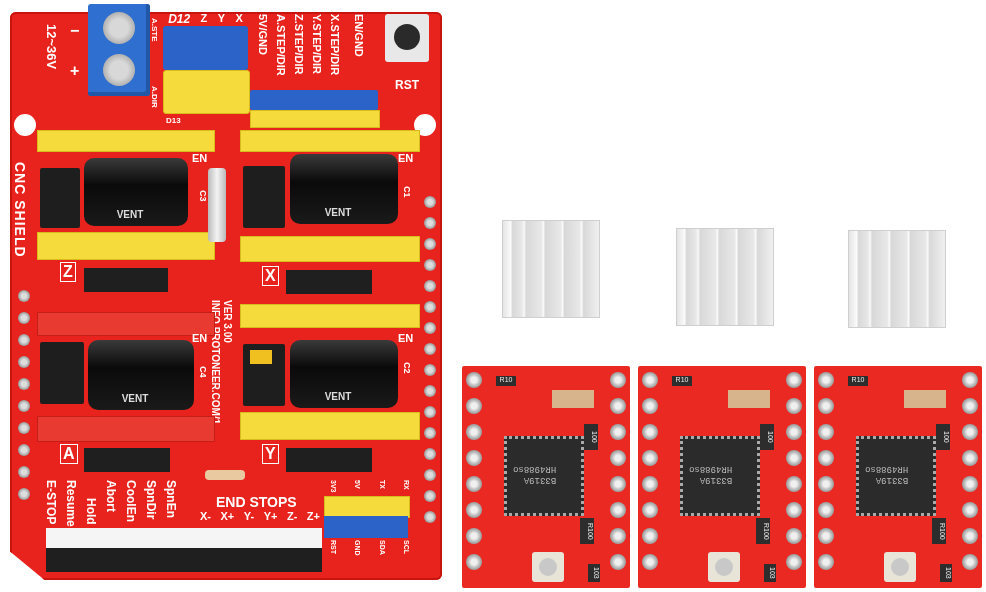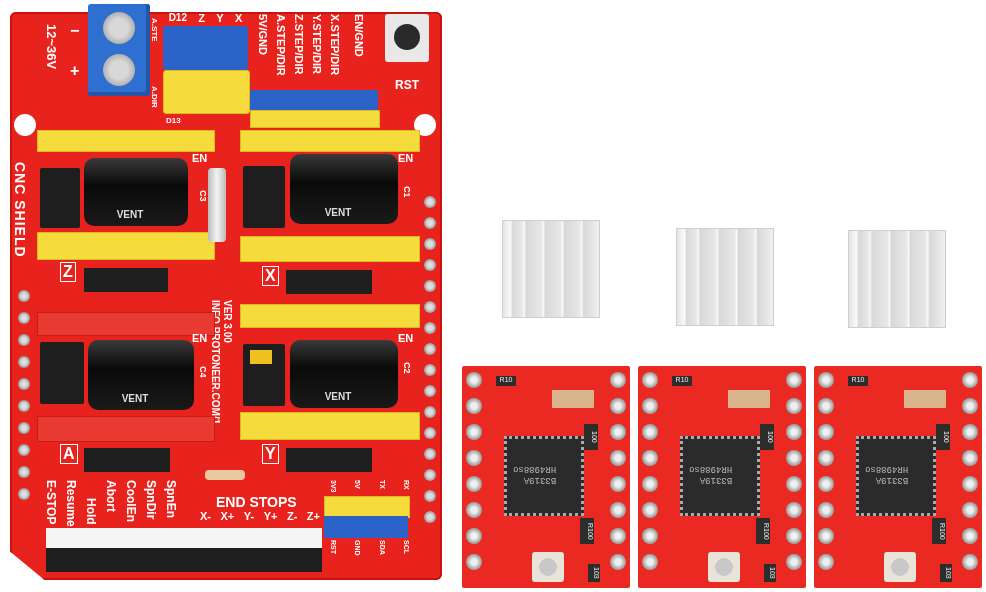--- a/index.html
+++ b/index.html
@@ -50,21 +50,21 @@
 
 <div class="abs vtext" style="left:44px;top:24px;font-size:13px;">12~36V</div>
 <div class="abs silk" style="left:70px;top:22px;font-size:16px;">−</div>
 <div class="abs silk" style="left:70px;top:62px;font-size:16px;">+</div>
 <div class="abs terminal">
   <div class="abs screw" style="top:8px;"></div>
   <div class="abs screw" style="top:50px;"></div>
 </div>
 
 <div class="abs" style="left:163px;top:12px;width:85px;display:flex;justify-content:space-around;">
-  <span class="silk" style="font-size:10px;">D12</span>
+  <span class="silk" style="font-size:12px;font-style:italic;">D12</span>
   <span class="silk">Z</span>
   <span class="silk">Y</span>
   <span class="silk">X</span>
 </div>
 <div class="abs hdr-blue" style="left:163px;top:26px;width:85px;height:44px;border-radius:3px;"></div>
 <div class="abs hdr-yellow" style="left:163px;top:70px;width:85px;height:42px;border-radius:3px;"></div>
 <div class="abs silk" style="left:166px;top:116px;font-size:8px;">D13</div>
 <div class="abs vtext" style="left:150px;top:18px;font-size:8px;">A.STE</div>
 <div class="abs vtext" style="left:150px;top:86px;font-size:8px;">A.DIR</div>
 

